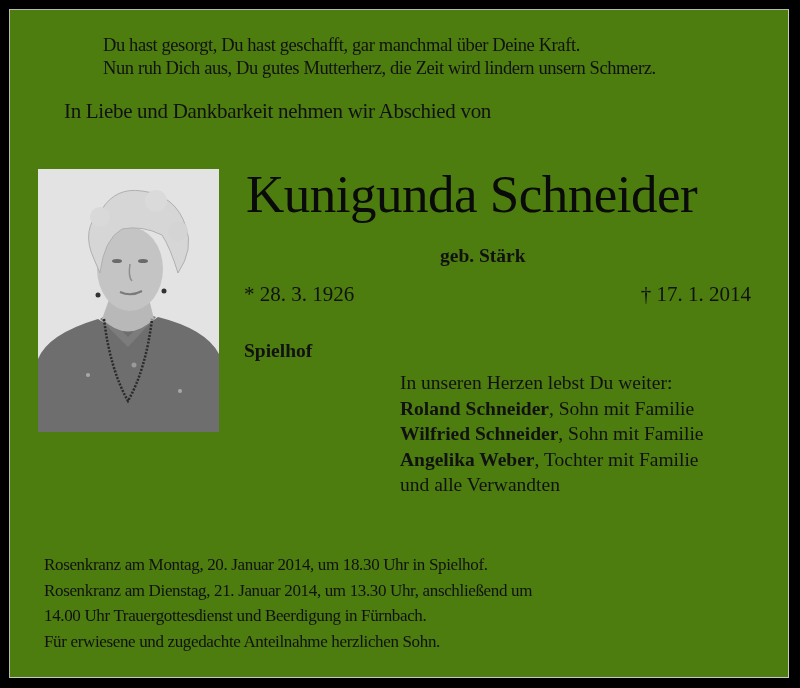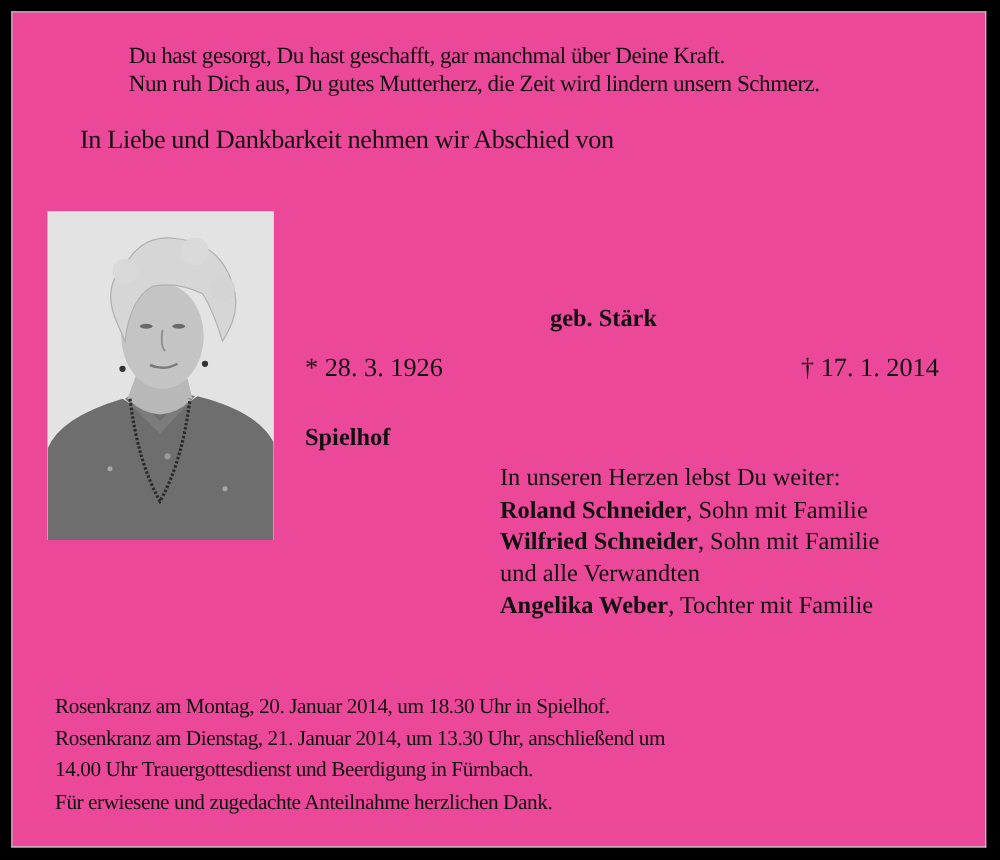--- a/index.html
+++ b/index.html
@@ -14,21 +14,21 @@
       overflow: hidden;
       font-family: "Liberation Serif", "DejaVu Serif", serif;
       color: #111111;
     }
     .card {
       position: absolute;
       left: 9px;
       top: 9px;
       width: 780px;
       height: 669px;
-      background: #ec4899;
+      background: #4d7c0f;
       border-top: 1px solid #b8b8b8;
       border-left: 1px solid #b8b8b8;
       border-right: 1px solid #c8c8c8;
       border-bottom: 1px solid #c8c8c8;
       box-sizing: border-box;
     }
     .abs { position: absolute; white-space: nowrap; }
     .poem {
       left: 93px;
       top: 24px;
@@ -143,33 +143,34 @@
 
       <circle cx="60" cy="126" r="2.5" fill="#333333"></circle>
       <circle cx="126" cy="122" r="2.5" fill="#333333"></circle>
 
       <circle cx="50" cy="206" r="2" fill="#a8a8a8"></circle>
       <circle cx="142" cy="222" r="2" fill="#a8a8a8"></circle>
       <circle cx="96" cy="196" r="2.5" fill="#9a9a9a"></circle>
     </svg>
   </div>
 
+  <div class="abs name">Kunigunda Schneider</div>
   <div class="abs maiden">geb. Stärk</div>
   <div class="abs born">* 28. 3. 1926</div>
   <div class="abs died">† 17. 1. 2014</div>
   <div class="abs place">Spielhof</div>
 
   <div class="abs mourners">
     <span class="line">In unseren Herzen lebst Du weiter:</span>
     <span class="line"><b>Roland Schneider</b><span>, Sohn mit Familie</span></span>
     <span class="line"><b>Wilfried Schneider</b><span>, Sohn mit Familie</span></span>
+    <span class="line"><b>Angelika Weber</b><span>, Tochter mit Familie</span></span>
     <span class="line">und alle Verwandten</span>
-    <span class="line"><b>Angelika Weber</b><span>, Tochter mit Familie</span></span>
   </div>
 
   <div class="abs footer">
     <span class="line">Rosenkranz am Montag, 20. Januar 2014, um 18.30 Uhr in Spielhof.</span>
     <span class="line">Rosenkranz am Dienstag, 21. Januar 2014, um 13.30 Uhr, anschließend um</span>
     <span class="line">14.00 Uhr Trauergottesdienst und Beerdigung in Fürnbach.</span>
-    <span class="line">Für erwiesene und zugedachte Anteilnahme herzlichen Dank.</span>
+    <span class="line">Für erwiesene und zugedachte Anteilnahme herzlichen Sohn.</span>
   </div>
 
 </div>
 
 </body></html>

